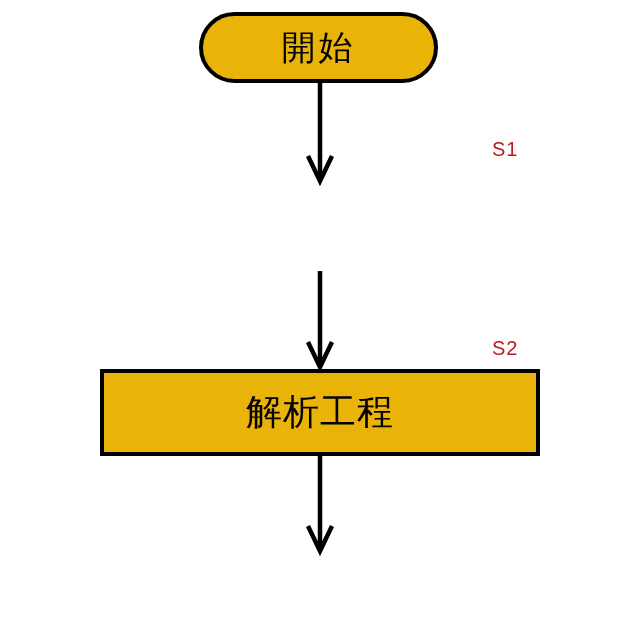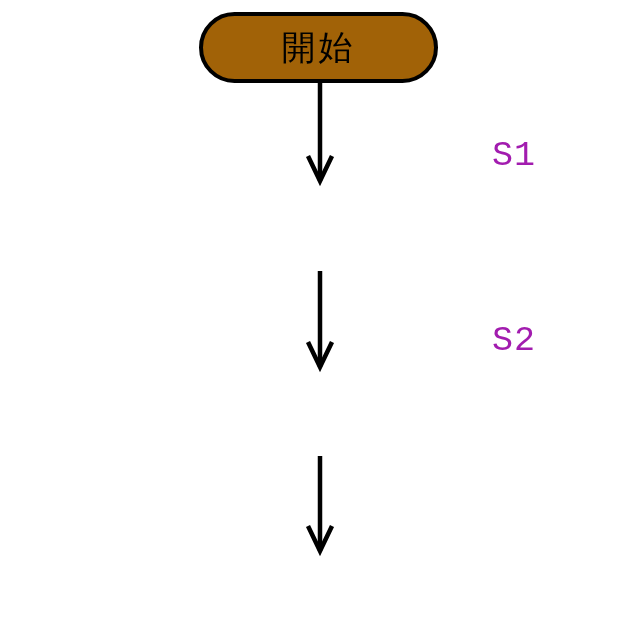--- a/index.html
+++ b/index.html
@@ -13,21 +13,21 @@
     height: 640px;
     background: #ffffff;
     font-family: "Liberation Sans", "DejaVu Sans", sans-serif;
     color: #000000;
     overflow: hidden;
   }
   .node {
     position: absolute;
     box-sizing: border-box;
     border: 4px solid #000000;
-    background: #a16207;
+    background: #eab308;
     display: flex;
     align-items: center;
     justify-content: center;
     text-align: center;
   }
   .terminal {
     border-radius: 36px;
     font-size: 34px;
     letter-spacing: 3px;
   }
@@ -35,28 +35,27 @@
     border-radius: 0;
     font-size: 36px;
     letter-spacing: 1px;
   }
   #start-terminal { left: 199px; top: 12px;  width: 239px; height: 71px; }
   #end-terminal   { left: 198px; top: 553px; width: 240px; height: 70px; }
   #process-s1     { left: 100px; top: 182px; width: 440px; height: 89px; }
   #process-s2     { left: 100px; top: 369px; width: 440px; height: 87px; }
   .step-label {
     position: absolute;
-    font-size: 35px;
+    font-size: 20px;
     letter-spacing: 1px;
-    color: #a21caf;
+    color: #b91c1c;
     line-height: 1;
-    font-family: Liberation Mono, monospace;
   }
   #step-label-s1 { left: 492px; top: 139px; }
-  #step-label-s2 { left: 492px; top: 324px; }
+  #step-label-s2 { left: 492px; top: 338px; }
   .arrow-layer {
     position: absolute;
     left: 0;
     top: 0;
     width: 640px;
     height: 640px;
     pointer-events: none;
   }
 </style>
 </head>
@@ -79,15 +78,18 @@
     </g>
   </svg>
 
   <div class="node terminal" id="start-terminal">
     <span>開始</span>
   </div>
 
   <div class="step-label" id="step-label-s1">S1</div>
 
   <div class="step-label" id="step-label-s2">S2</div>
+  <div class="node process" id="process-s2">
+    <span>解析工程</span>
+  </div>
 
 
 </div>
 
 </body></html>

